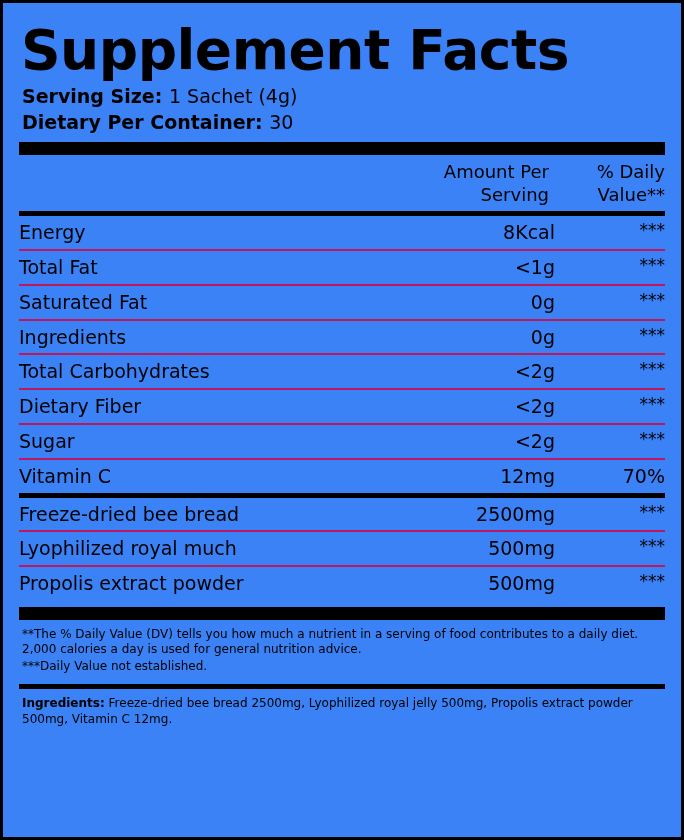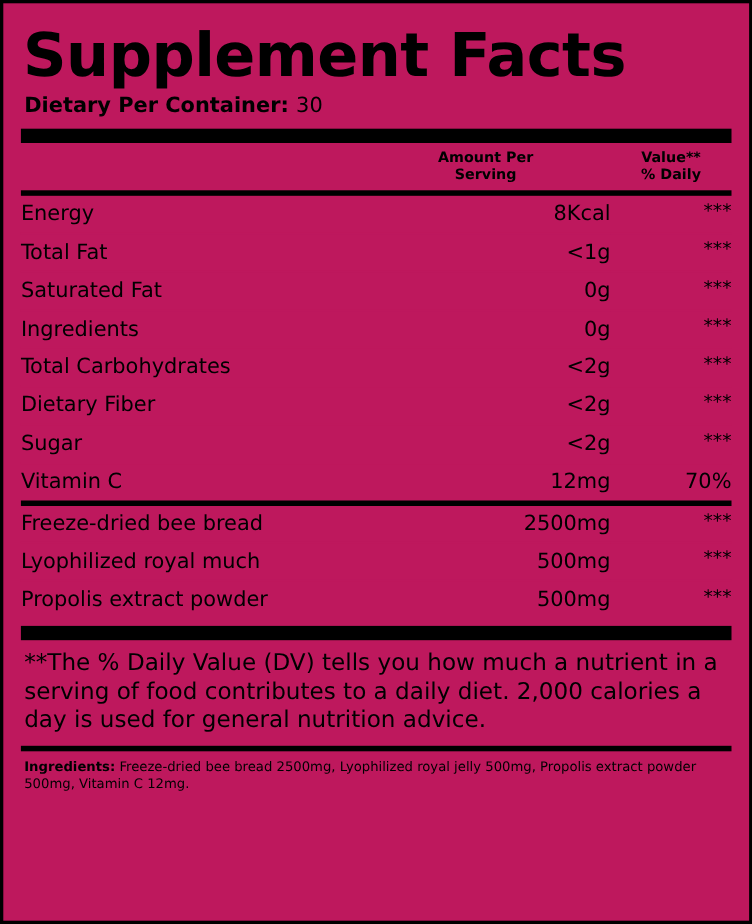--- a/index.html
+++ b/index.html
@@ -10,21 +10,21 @@
   body {
     font-family: "DejaVu Sans", sans-serif;
     color: #000000;
     -webkit-font-smoothing: antialiased;
   }
   .panel {
     position: relative;
     width: 684px;
     height: 840px;
     box-sizing: border-box;
-    background: #be185d;
+    background: #3b82f6;
     border: 3px solid #000000;
     padding: 12px 16px 0 16px;
     overflow: hidden;
   }
   .title {
     font-size: 55px;
     font-weight: bold;
     line-height: 1.0;
     letter-spacing: -0.5px;
     margin: 8px 0 6px 2px;
@@ -49,24 +49,24 @@
     background: #000000;
   }
   
   .head-row {
     display: flex;
     justify-content: flex-end;
     align-items: flex-start;
     padding: 6px 0 5px 0;
   }
   .head-cell {
-    font-size: 13px;
-    font-weight: bold;
+    font-size: 18px;
+    font-weight: normal;
     line-height: 1.25;
-    text-align: center;
+    text-align: right;
   }
   .head-amount {
     width: 215px;
   }
   .head-dv {
     width: 110px;
     padding-left: 6px;
   }
   table.facts {
     width: 100%;
@@ -95,21 +95,21 @@
     text-align: right;
     width: 110px;
     padding-left: 6px;
   }
   td.dv.stars {
     font-size: 17px;
     vertical-align: top;
     padding-top: 4px;
   }
   .footnote {
-    font-size: 21px;
+    font-size: 12px;
     line-height: 1.25;
     padding: 7px 2px 0 3px;
   }
   .footnote p {
     margin: 0;
   }
   .footnote p + p {
     margin-top: 2px;
   }
   .ingredients {
@@ -121,35 +121,39 @@
     font-weight: bold;
   }
 </style>
 </head>
 <body>
 
 <div class="panel">
 
   <div class="title">Supplement Facts</div>
 
+  <div class="serving-line">
+    <span>Serving Size:</span>
+    <span class="val">1 Sachet (4g)</span>
+  </div>
   <div class="serving-line">
     <span>Dietary Per Container:</span>
     <span class="val">30</span>
   </div>
 
   <div class="rule-thick"></div>
 
   <div class="head-row">
     <div class="head-cell head-amount">
       <div>Amount Per</div>
       <div>Serving</div>
     </div>
     <div class="head-cell head-dv">
+      <div>% Daily</div>
       <div>Value**</div>
-      <div>% Daily</div>
     </div>
   </div>
 
   <div class="rule-med"></div>
 
   <table class="facts">
     <tbody>
       <tr>
         <td class="name">Energy</td>
         <td class="amount">8Kcal</td>
@@ -212,20 +216,21 @@
         <td class="amount">500mg</td>
         <td class="dv stars">***</td>
       </tr>
     </tbody>
   </table>
 
   <div class="rule-thick"></div>
 
   <div class="footnote">
     <p>**The % Daily Value (DV) tells you how much a nutrient in a serving of food contributes to a daily diet. 2,000 calories a day is used for general nutrition advice.</p>
+    <p>***Daily Value not established.</p>
   </div>
 
   <div class="rule-med" style="margin-top:10px;"></div>
 
   <div class="ingredients">
     <b>Ingredients:</b>
     <span>Freeze-dried bee bread 2500mg, Lyophilized royal jelly 500mg, Propolis extract powder 500mg, Vitamin C 12mg.</span>
   </div>
 
 </div>

